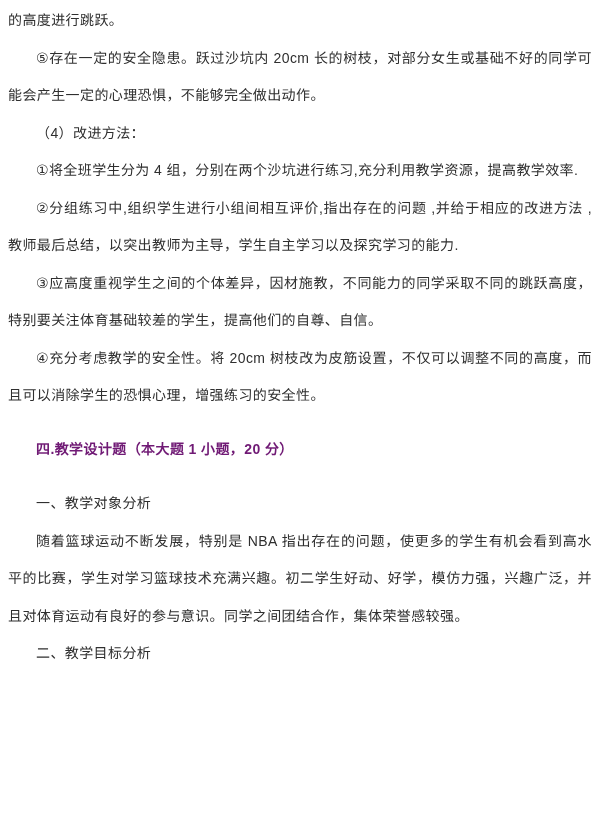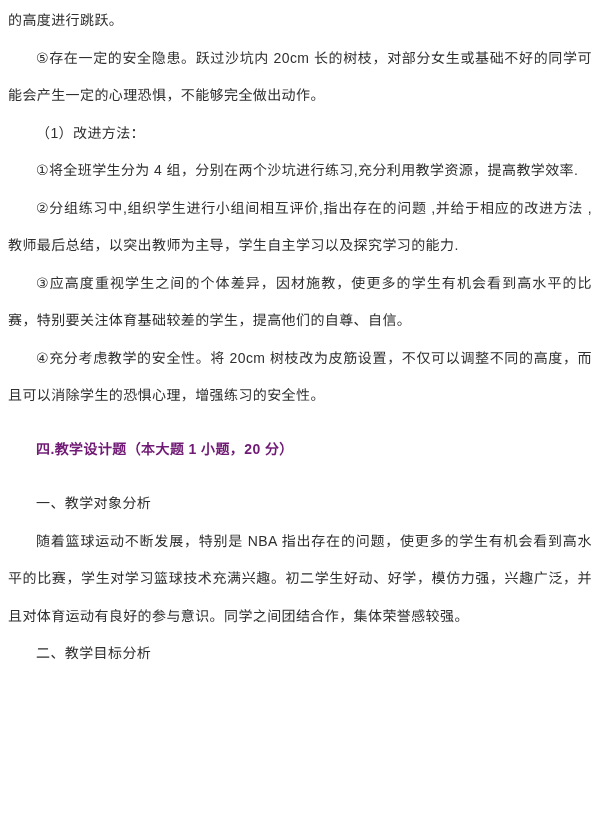--- a/index.html
+++ b/index.html
@@ -39,23 +39,23 @@
       margin: 16px 0 17px 0;
     }
   </style>
 </head>
 <body>
 
 <div class="page">
   <div id="document-body">
       <p class="">的高度进行跳跃。</p>
       <p class="indent">⑤存在一定的安全隐患。跃过沙坑内 20cm 长的树枝，对部分女生或基础不好的同学可能会产生一定的心理恐惧，不能够完全做出动作。</p>
-      <p class="indent">（1）改进方法：</p>
+      <p class="indent">（4）改进方法：</p>
       <p class="indent">①将全班学生分为 4 组，分别在两个沙坑进行练习,充分利用教学资源，提高教学效率.</p>
       <p class="indent">②分组练习中,组织学生进行小组间相互评价,指出存在的问题 ,并给于相应的改进方法 ,教师最后总结，以突出教师为主导，学生自主学习以及探究学习的能力.</p>
-      <p class="indent">③应高度重视学生之间的个体差异，因材施教，使更多的学生有机会看到高水平的比赛，特别要关注体育基础较差的学生，提高他们的自尊、自信。</p>
+      <p class="indent">③应高度重视学生之间的个体差异，因材施教，不同能力的同学采取不同的跳跃高度，特别要关注体育基础较差的学生，提高他们的自尊、自信。</p>
       <p class="indent">④充分考虑教学的安全性。将 20cm 树枝改为皮筋设置，不仅可以调整不同的高度，而且可以消除学生的恐惧心理，增强练习的安全性。</p>
       <p class="section-heading indent">四.教学设计题（本大题 1 小题，20 分）</p>
       <p class="indent">一、教学对象分析</p>
       <p class="indent">随着篮球运动不断发展，特别是 NBA 指出存在的问题，使更多的学生有机会看到高水平的比赛，学生对学习篮球技术充满兴趣。初二学生好动、好学，模仿力强，兴趣广泛，并且对体育运动有良好的参与意识。同学之间团结合作，集体荣誉感较强。</p>
       <p class="indent">二、教学目标分析</p>
     </div>
 </div>
 
 </body></html>

